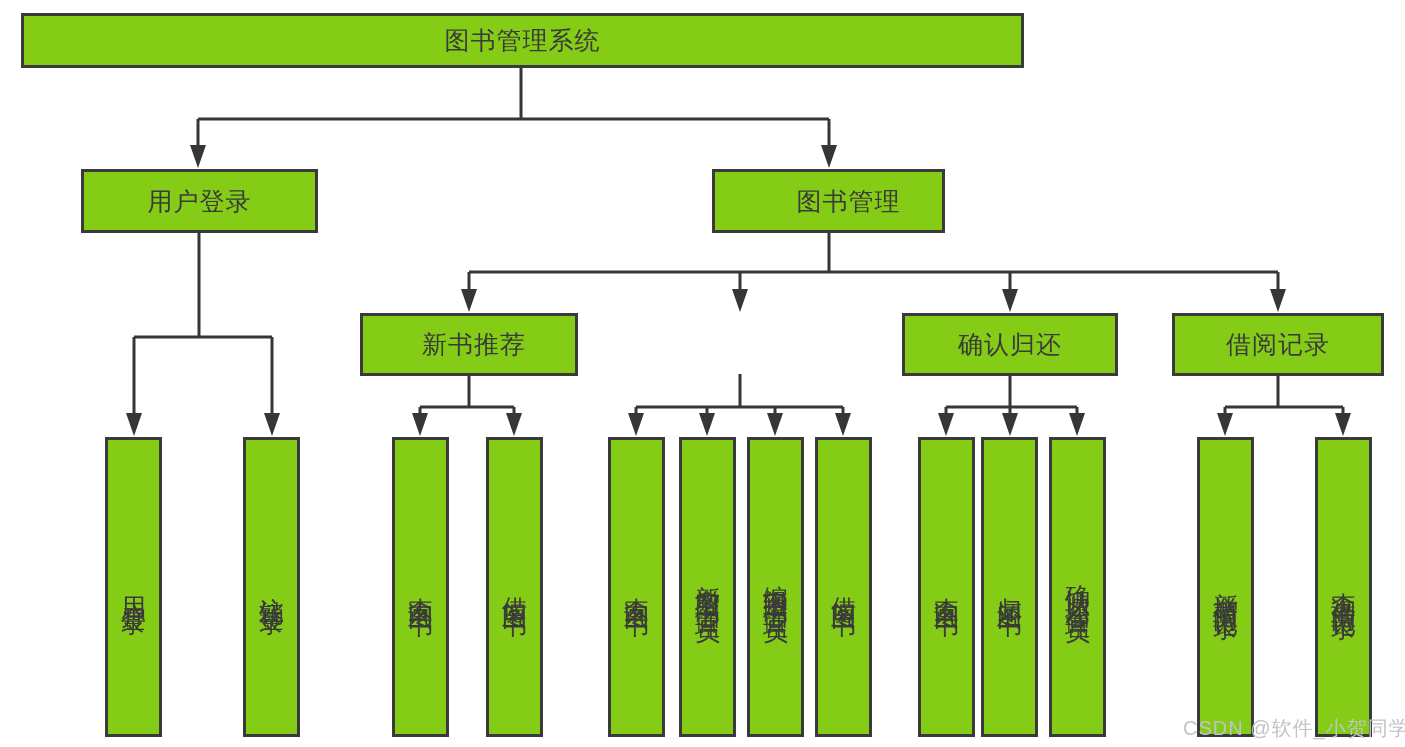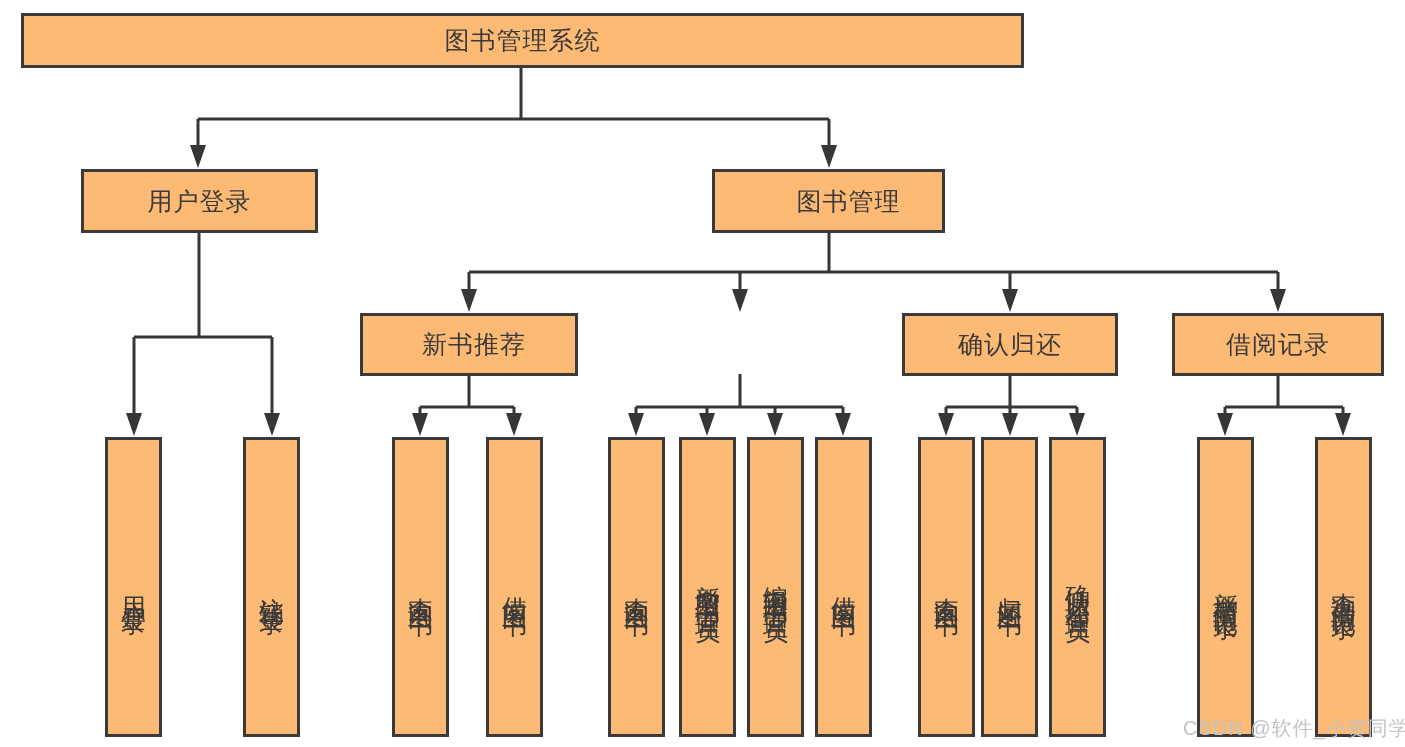--- a/index.html
+++ b/index.html
@@ -3,21 +3,21 @@
 <meta charset="utf-8">
 <style>
   html,body{margin:0;padding:0;background:#ffffff;}
   body{font-family:"Liberation Sans","DejaVu Sans",sans-serif;}
   .canvas{position:relative;width:1405px;height:747px;background:#ffffff;overflow:hidden;}
   .connector-layer{position:absolute;left:0;top:0;width:1405px;height:747px;z-index:1;}
   .box{
     position:absolute;
     box-sizing:border-box;
     border:3px solid #3a3a3a;
-    background:#fdba74;
+    background:#84cc16;
     color:#3a3a3a;
     display:flex;
     align-items:center;
     justify-content:center;
     z-index:2;
   }
   .hbox{font-size:25px;letter-spacing:1px;white-space:nowrap;}
   .root{left:21px;top:13px;width:1003px;height:55px;}
   .lvl2{top:169px;height:64px;}
   .lvl3{top:313px;height:63px;}

